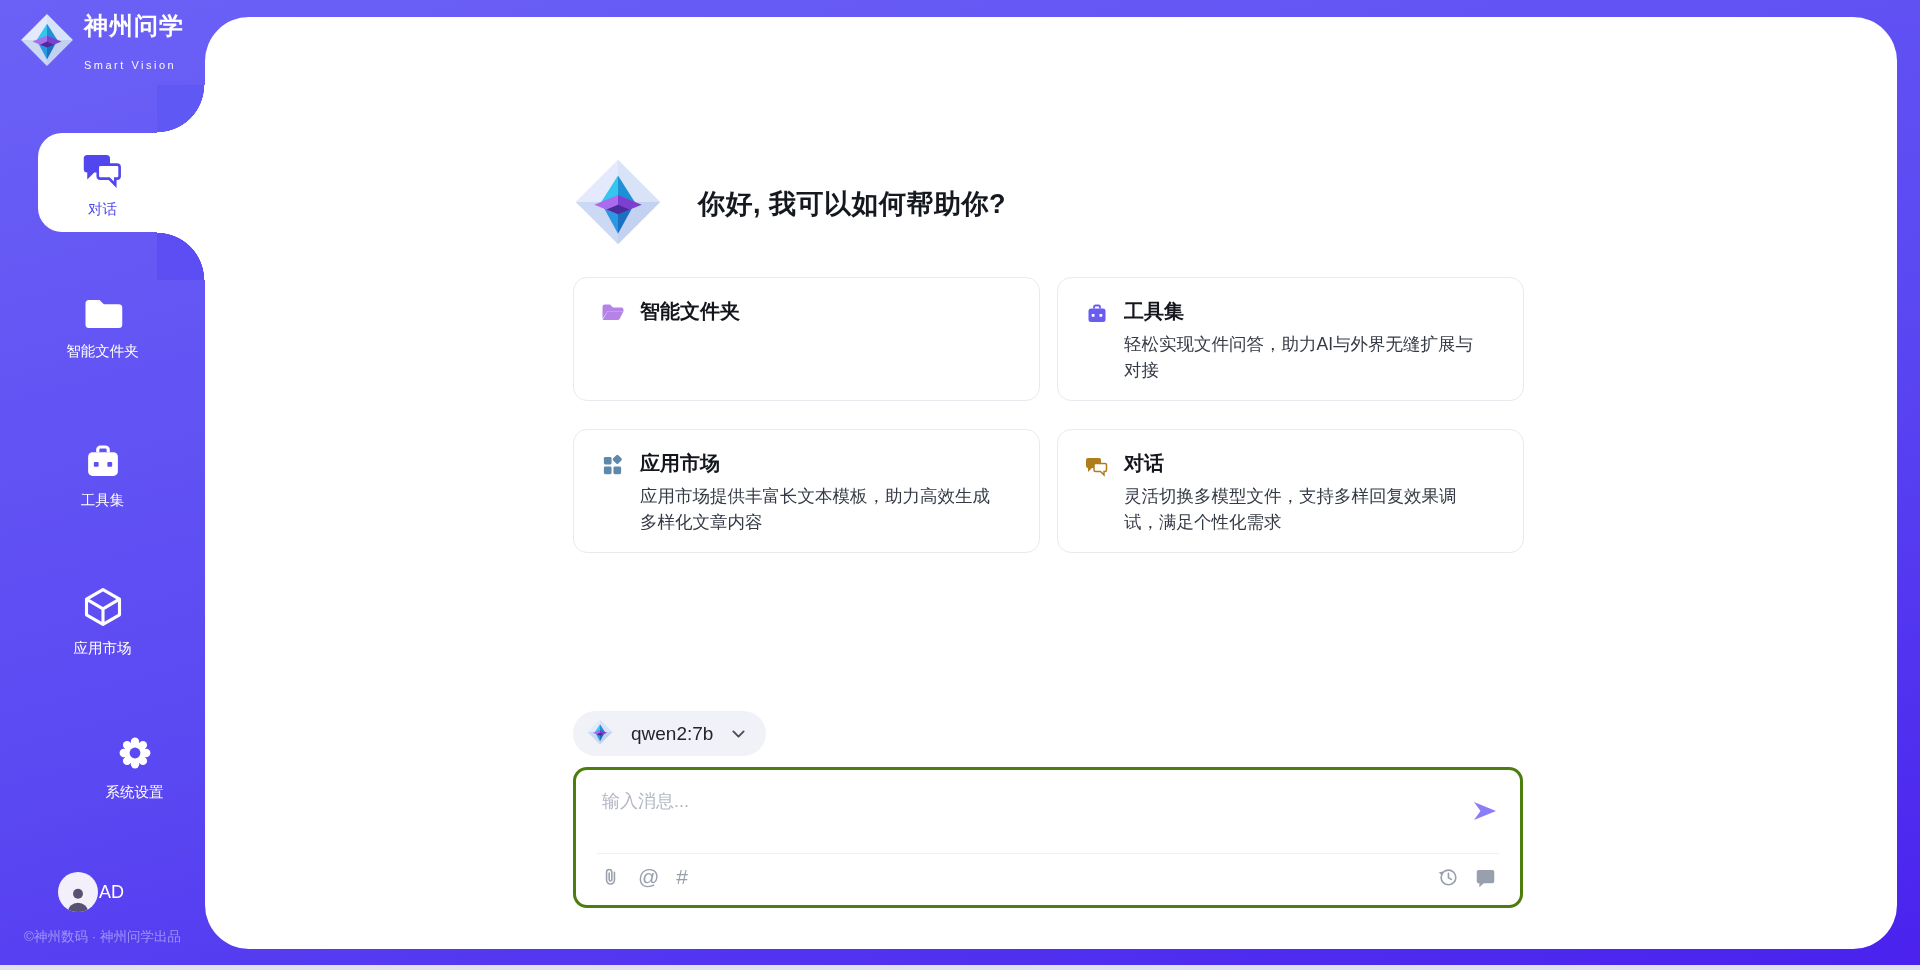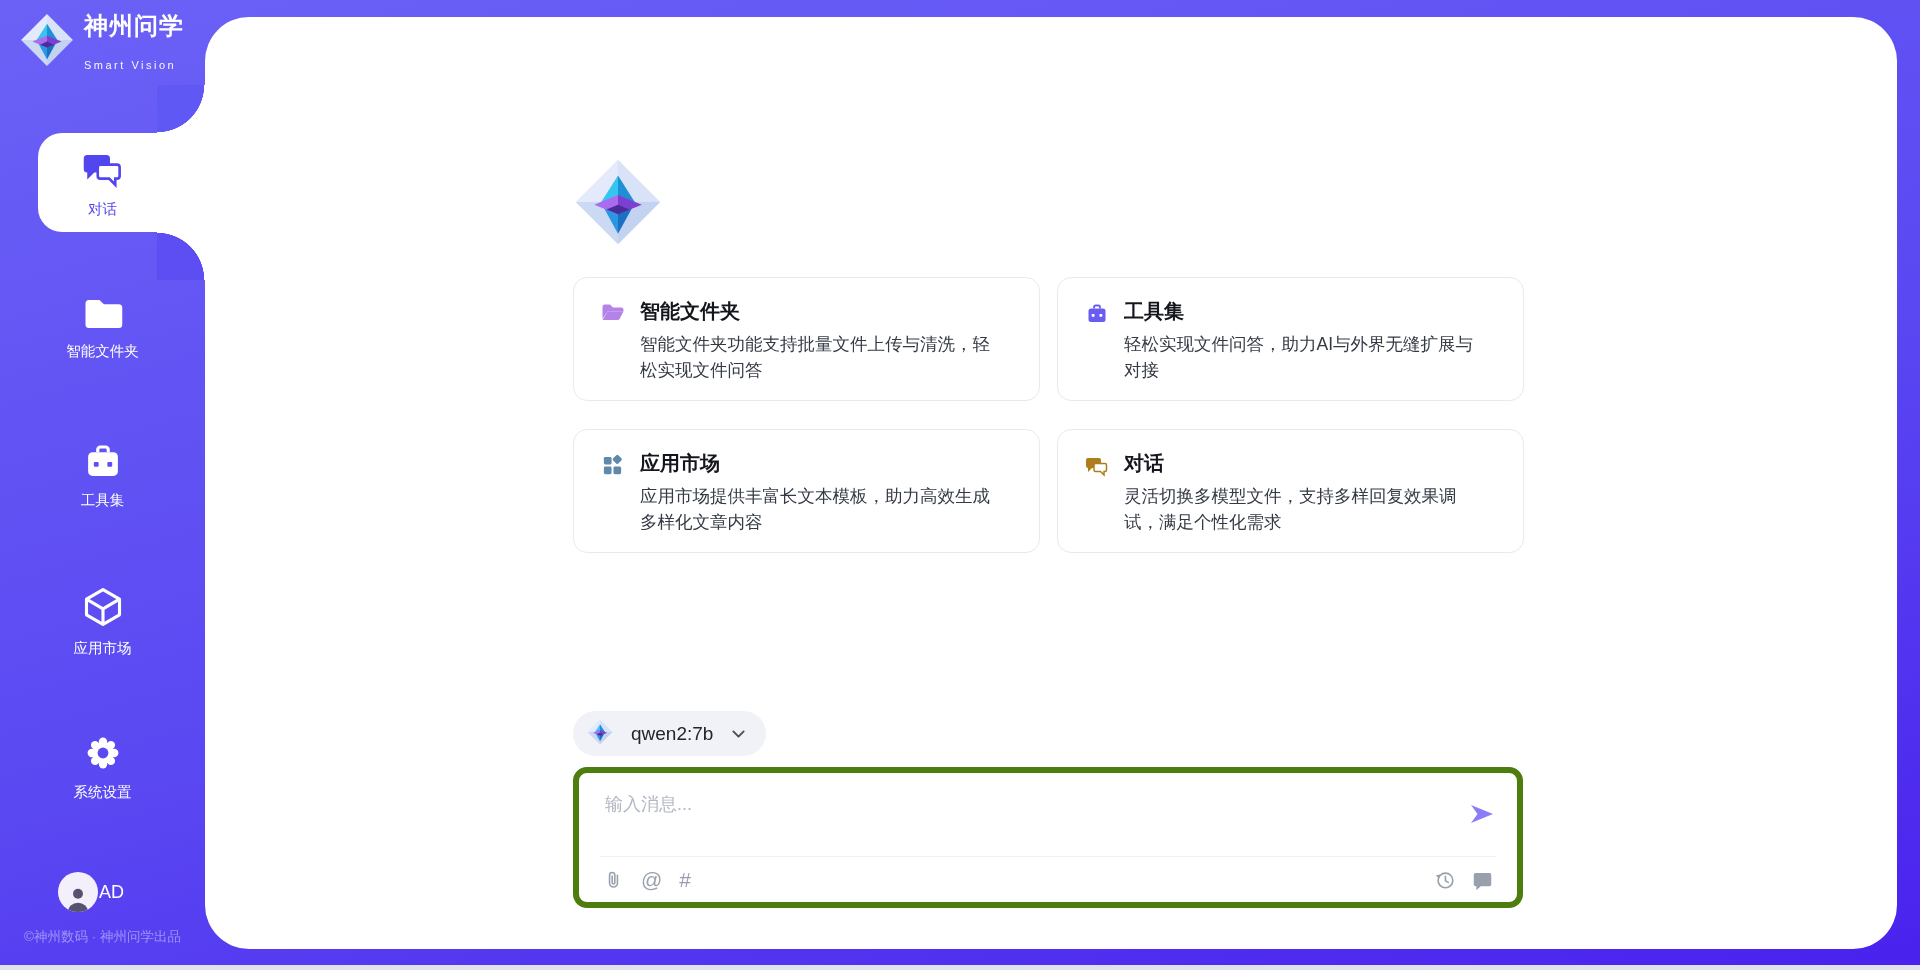--- a/index.html
+++ b/index.html
@@ -17,21 +17,21 @@
   .logo-block .t1{font-size:24px;font-weight:bold;letter-spacing:1px;line-height:1.1;}
   .logo-block .t2{font-size:11px;letter-spacing:2.5px;opacity:.95;margin-top:19px;}
   .nav-item{position:absolute;left:0;width:205px;display:flex;flex-direction:column;align-items:center;gap:9px;
     color:#fff;font-size:14.5px;cursor:pointer;z-index:3;}
   .nav-item .lbl{line-height:1;}
   .nav-pill{position:absolute;left:38px;top:133px;width:172px;height:99px;background:#fff;border-radius:24px 0 0 24px;z-index:2;}
   .conn{position:absolute;width:53px;height:48px;left:157px;z-index:2;}
   .conn.top{top:85px;background:radial-gradient(circle 48px at 0 0,#6058f4 0 47px,#ffffff 47.5px);}
   .conn.bottom{top:232px;background:radial-gradient(circle 48px at 0 100%,#5c4ef2 0 47px,#ffffff 47.5px);}
   .nav-item.active{top:133px;height:99px;justify-content:center;color:#5246ee;z-index:4;}
-  .nav-item.i1{top:294px;} .nav-item.i2{top:441px;} .nav-item.i3{top:585px;} .nav-item.i4{top:733px;}
+  .nav-item.i1{top:294px;} .nav-item.i2{top:441px;} .nav-item.i3{top:585px;} .nav-item.i4{top:733px;padding-left:32px;}
   .user-row{position:absolute;left:58px;top:872px;display:flex;align-items:center;gap:1px;color:#fff;z-index:3;cursor:pointer;}
   .avatar{width:40px;height:40px;border-radius:50%;background:#f4f0fb;overflow:hidden;display:flex;align-items:flex-end;justify-content:center;}
   .user-name{font-size:18px;}
   .side-footer{position:absolute;left:0;top:928px;width:205px;text-align:center;font-size:13.5px;color:rgba(255,255,255,.42);z-index:3;}
   
   .hero{position:absolute;left:574px;top:158px;display:flex;align-items:center;z-index:5;}
   .hero-title{margin-left:36px;font-size:27px;font-weight:bold;color:#15181f;letter-spacing:.5px;}
   
   .cards{position:absolute;left:573px;top:277px;width:952px;display:grid;grid-template-columns:467px 467px;column-gap:17px;row-gap:28px;z-index:5;}
   .card{box-sizing:border-box;width:467px;height:124px;background:#fff;border:1px solid #e9e9f0;border-radius:14px;
@@ -39,21 +39,21 @@
   .card .cicon{flex:0 0 24px;margin-top:3px;}
   .card .cbody{margin-left:15px;max-width:366px;}
   .card .ctitle{font-size:20px;font-weight:bold;color:#14161d;line-height:1.2;}
   .card .cdesc{margin-top:8px;font-size:17.5px;color:#343a44;line-height:1.5;}
   
   .model-pill{position:absolute;left:573px;top:711px;height:45px;display:inline-flex;align-items:center;gap:18px;
     padding:0 20px 0 14px;border-radius:23px;background:#f1f2f8;z-index:5;cursor:pointer;}
   .model-name{font-size:19px;color:#22252d;}
   
   .composer{position:absolute;left:573px;top:767px;width:950px;height:141px;box-sizing:border-box;
-    background:#fff;border:6px solid #4d7c0f;border-radius:14px;z-index:5;}
+    background:#fff;border:3px solid #4d7c0f;border-radius:14px;z-index:5;}
   .composer textarea{position:absolute;left:24px;top:17px;width:850px;height:58px;border:none;outline:none;resize:none;
     font-family:"Liberation Sans","DejaVu Sans",sans-serif;font-size:18px;color:#333;background:transparent;}
   .composer textarea::placeholder{color:#b2b7c3;}
   .send-btn{position:absolute;right:21px;top:27px;width:28px;height:28px;cursor:pointer;}
   .composer .divider{position:absolute;left:21px;right:21px;top:83px;height:1px;background:#eef0f4;}
   .tool-row{position:absolute;left:24px;top:96px;display:flex;align-items:center;gap:17px;color:#99a0ad;}
   .tool-row-r{position:absolute;right:24px;top:96px;display:flex;align-items:center;gap:16px;color:#99a0ad;}
   .glyph-icon{font-size:21px;line-height:22px;cursor:pointer;}
   .svgbtn{cursor:pointer;display:flex;}
   .hidden-defs{position:absolute;width:0;height:0;overflow:hidden;}
@@ -177,34 +177,34 @@
   </aside>
 
   <main class="panel"></main>
 
   <div class="hero">
     <span>
       <svg width="88" height="88" viewBox="0 0 100 100">
           <use href="#dlogo"></use>
         </svg>
     </span>
+    <span class="hero-title">你好, 我可以如何帮助你?</span>
   </div>
 
   <div class="cards">
 
     <div class="card">
       <span class="cicon">
         <svg width="24" height="20" viewBox="0 0 32 26" fill="#b583e8">
           <path d="M2,6a3,3 0 0 1 3,-3h7l4,4h11a3,3 0 0 1 3,3v2H9L2,22Z"></path>
           <path d="M9,12h21l-5.2,10.4a2,2 0 0 1 -1.8,1.1H2Z"></path>
         </svg>
       </span>
       <span class="cbody">
         <div class="ctitle">智能文件夹</div>
-        <div class="cdesc">智能文件夹功能支持批量文件上传与清洗，轻松实现文件问答</div>
       </span>
     </div>
 
     <div class="card">
       <span class="cicon">
         <svg width="24" height="23" viewBox="0 0 48 44" color="#6a5cf0">
           <path d="M18,12V9a3,3 0 0 1 3,-3h6a3,3 0 0 1 3,3v3" fill="none" stroke="currentColor" stroke-width="3.6"></path>
           <rect x="7" y="12" width="34" height="27" rx="5" fill="currentColor"></rect>
           <rect x="13.5" y="23" width="5.5" height="5.5" rx="1.2" fill="#ffffff"></rect>
           <rect x="29" y="23" width="5.5" height="5.5" rx="1.2" fill="#ffffff"></rect>

